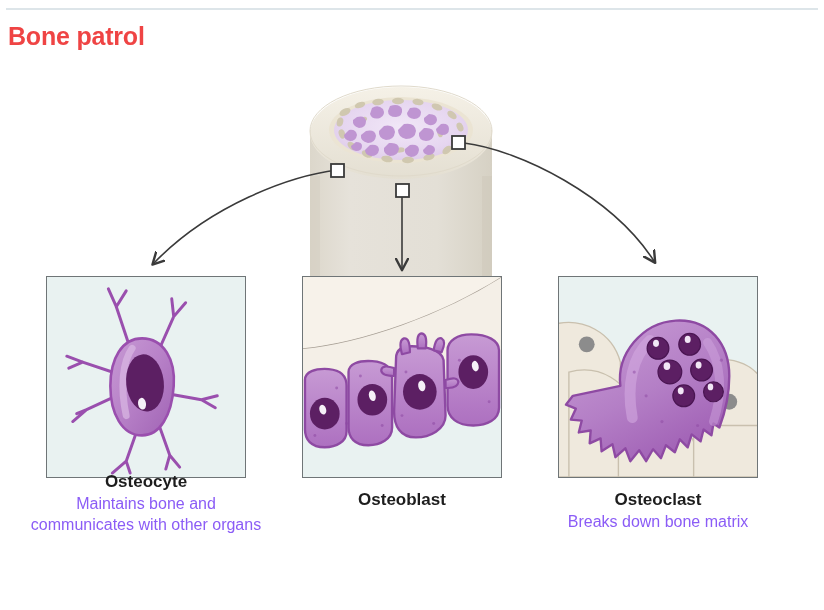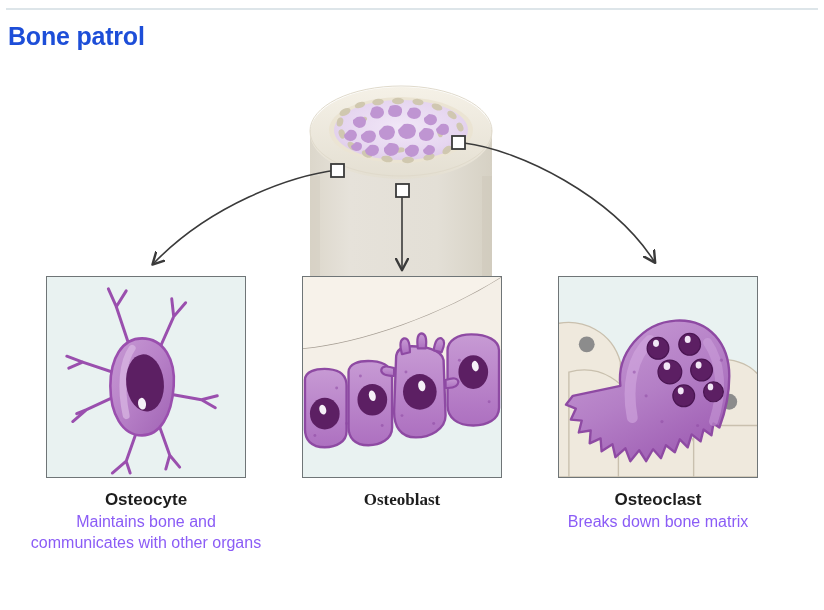--- a/index.html
+++ b/index.html
@@ -23,21 +23,21 @@
     height: 2px;
     background: #dde5e9;
   }
   #page-title {
     position: absolute;
     left: 8px;
     top: 22px;
     font-size: 25px;
     font-weight: bold;
     letter-spacing: -0.2px;
-    color: #1d4ed8;
+    color: #ef4444;
   }
   #stage {
     position: absolute;
     left: 0;
     top: 0;
     width: 824px;
     height: 610px;
   }
   .panel {
     position: absolute;
@@ -60,22 +60,22 @@
     font-size: 17px;
     font-weight: bold;
     color: #1d1d1d;
     margin-bottom: 1px;
   }
   .caption .cap-desc {
     display: block;
     font-size: 16px;
     color: #8b5cf6;
   }
-  #caption-osteocyte  { left: 26px;  top: 489px; width: 240px; }
-  #caption-osteoblast { left: 292px; top: 489px; width: 220px; font-family: Liberation Serif, serif; }
+  #caption-osteocyte  { left: 26px;  top: 471px; width: 240px; }
+  #caption-osteoblast { left: 292px; top: 489px; width: 220px; }
   #caption-osteoclast { left: 538px; top: 489px; width: 240px; }
 </style>
 </head>
 <body>
 
 <div id="top-rule"></div>
 
 <div id="page-title">Bone patrol</div>
 
 <svg id="stage" viewBox="0 0 824 610">

